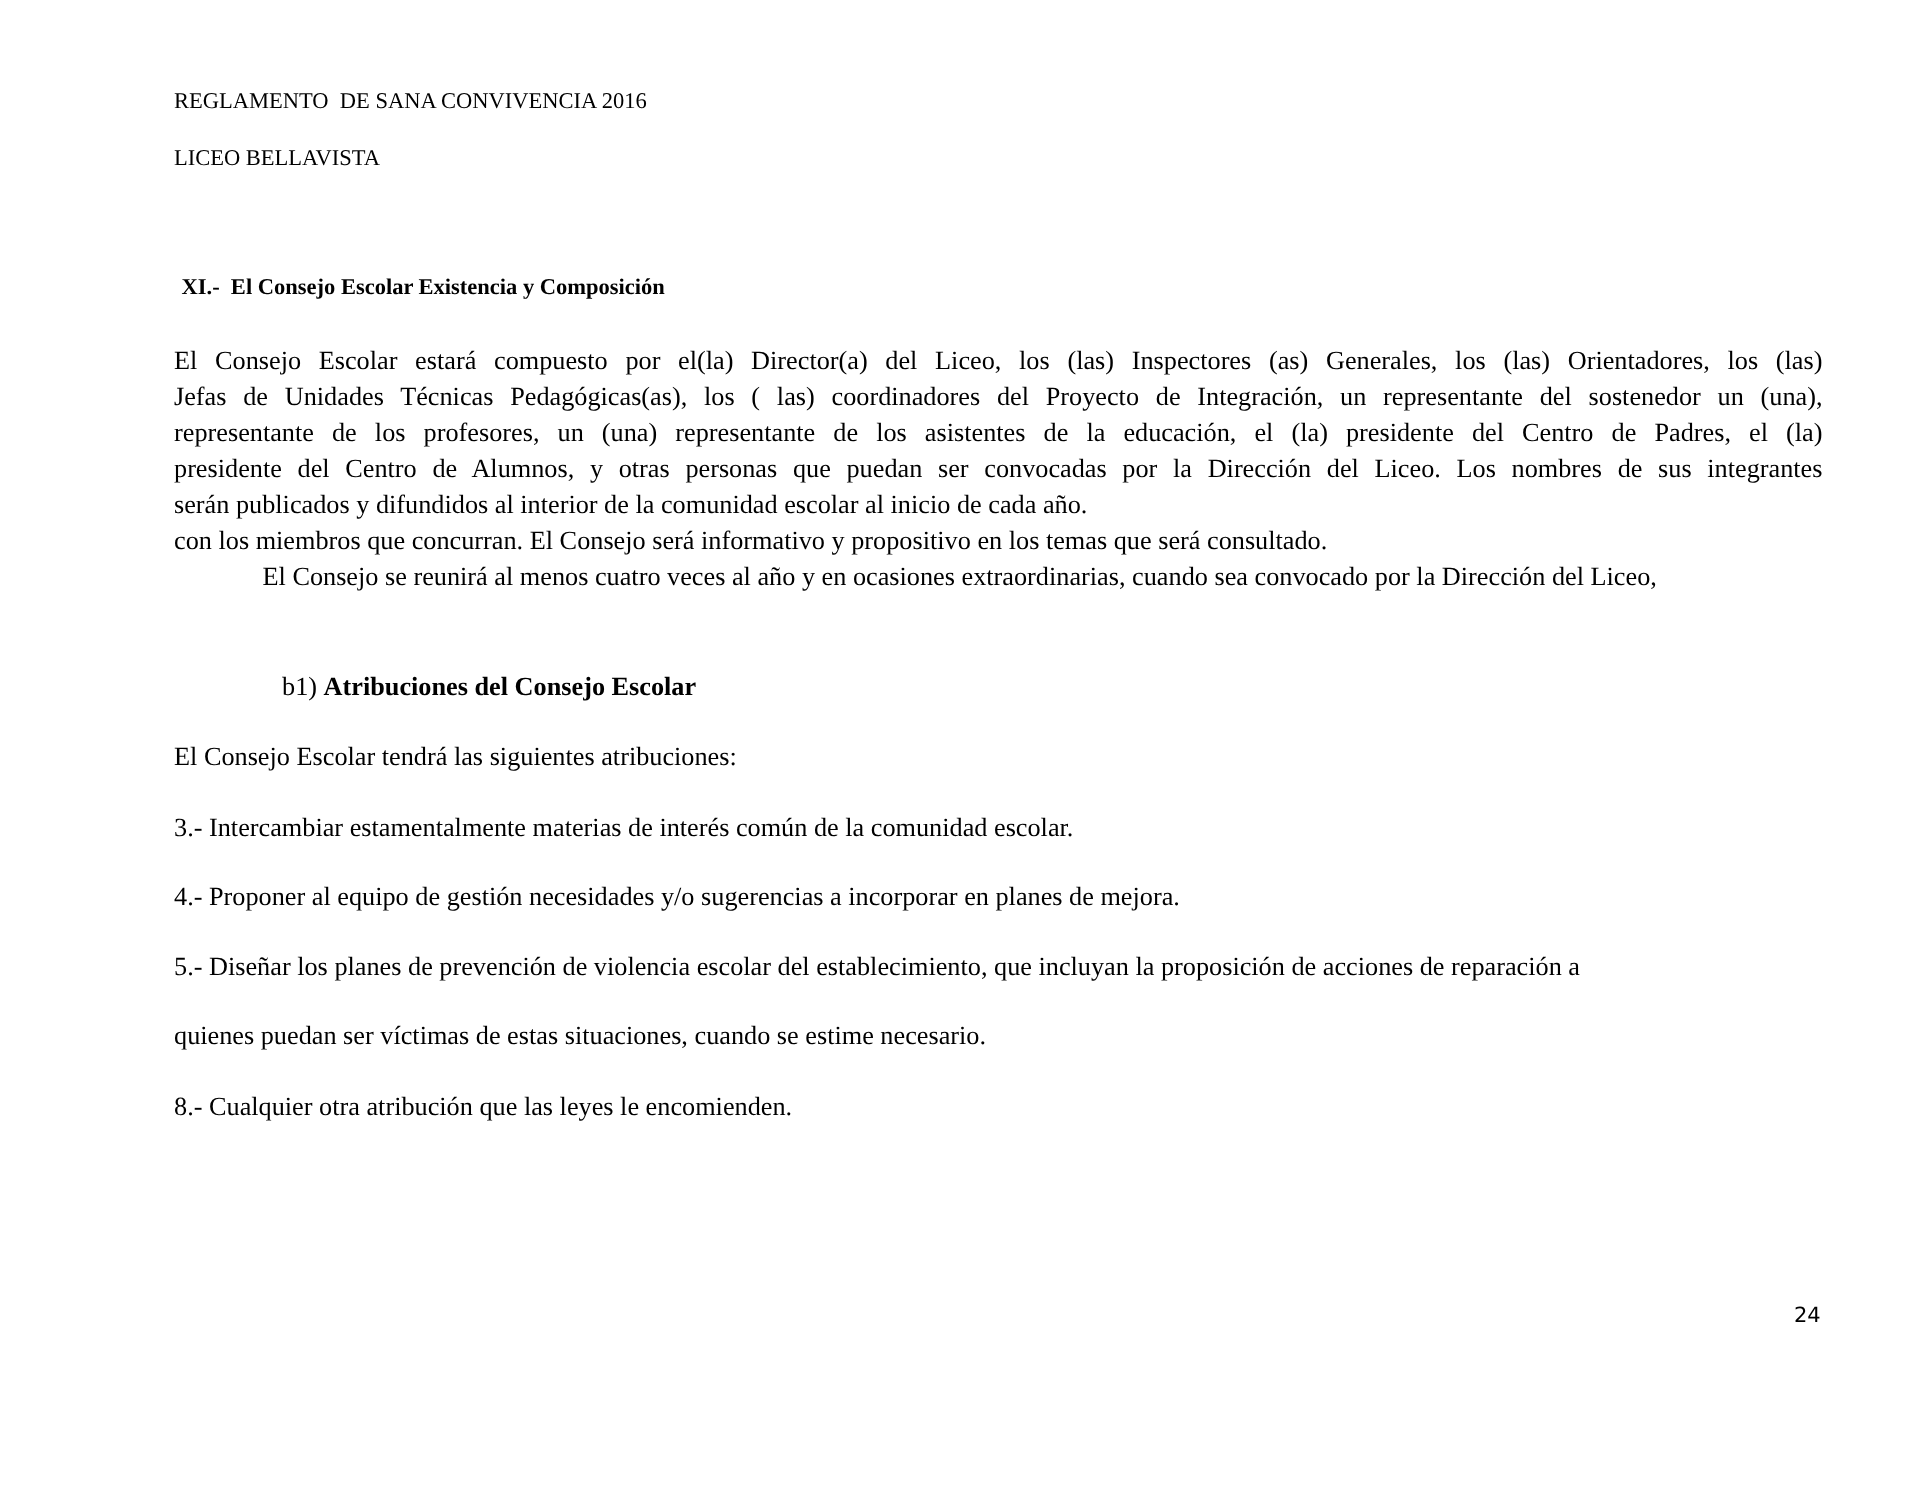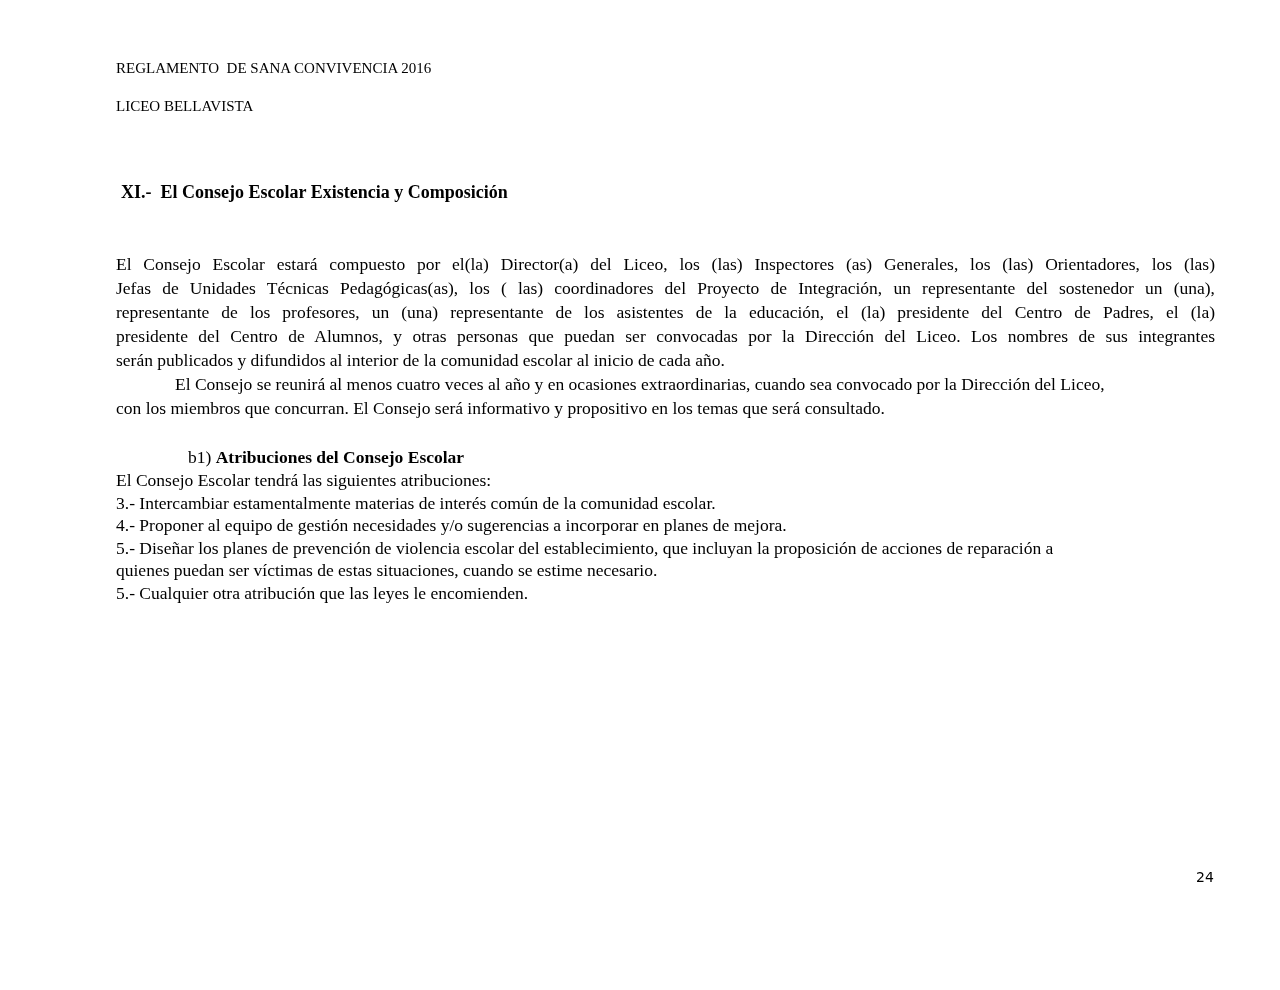--- a/index.html
+++ b/index.html
@@ -25,32 +25,31 @@
       position: absolute;
       left: 116px;
       font-size: 15px;
       line-height: 18px;
       white-space: pre;
     }
     .section-title {
       position: absolute;
       left: 121px;
       top: 181px;
-      font-size: 18px;
+      font-size: 15px;
       font-weight: bold;
       line-height: 22px;
       white-space: pre;
     }
     .para {
       position: absolute;
       left: 116px;
       width: 1099px;
       font-size: 17.5px;
       line-height: 24px;
-      margin-top: 24px;
     }
     .para.justify {
       text-align: justify;
     }
     .para .line {
       display: block;
       white-space: nowrap;
     }
     .para.justify .line.j {
       text-align: justify;
@@ -70,21 +69,21 @@
     }
     .subheading b { font-weight: bold; }
     .list {
       position: absolute;
       left: 116px;
       top: 469px;
       width: 1099px;
       font-size: 17.5px;
       line-height: 22.6px;
     }
-    .list .line { display: block; white-space: nowrap; }
+    .list .line { display: block; white-space: nowrap; margin-top: 24px; }
     .page-number {
       position: absolute;
       left: 1196px;
       top: 868px;
       font-family: "DejaVu Sans", "Liberation Sans", sans-serif;
       font-size: 14px;
       line-height: 18px;
     }
   </style>
 </head>
@@ -99,30 +98,30 @@
 
   <div class="para justify" style="top:228px;">
     <span class="line j">El Consejo Escolar estará compuesto por el(la) Director(a) del Liceo, los (las) Inspectores (as) Generales, los (las) Orientadores, los (las)</span>
     <span class="line j">Jefas de Unidades Técnicas Pedagógicas(as), los ( las) coordinadores del Proyecto de Integración, un representante del sostenedor un (una),</span>
     <span class="line j">representante de los profesores, un (una) representante de los asistentes de la educación, el (la) presidente del Centro de Padres, el (la)</span>
     <span class="line j">presidente del Centro de Alumnos, y otras personas que puedan ser convocadas por la Dirección del Liceo. Los nombres de sus integrantes</span>
     <span class="line">serán publicados y difundidos al interior de la comunidad escolar al inicio de cada año.</span>
   </div>
 
   <div class="para" style="top:348px;">
+    <span class="line">con los miembros que concurran. El Consejo será informativo y propositivo en los temas que será consultado.</span>
     <span class="line indent">El Consejo se reunirá al menos cuatro veces al año y en ocasiones extraordinarias, cuando sea convocado por la Dirección del Liceo,</span>
-    <span class="line">con los miembros que concurran. El Consejo será informativo y propositivo en los temas que será consultado.</span>
   </div>
 
   <div class="subheading"><span>b1) </span><b>Atribuciones del Consejo Escolar</b></div>
 
   <div class="list">
     <span class="line">El Consejo Escolar tendrá las siguientes atribuciones:</span>
     <span class="line">3.- Intercambiar estamentalmente materias de interés común de la comunidad escolar.</span>
     <span class="line">4.- Proponer al equipo de gestión necesidades y/o sugerencias a incorporar en planes de mejora.</span>
     <span class="line">5.- Diseñar los planes de prevención de violencia escolar del establecimiento, que incluyan la proposición de acciones de reparación a</span>
     <span class="line">quienes puedan ser víctimas de estas situaciones, cuando se estime necesario.</span>
-    <span class="line">5.- Cualquier otra atribución que las leyes le encomienden.</span>
+    <span class="line">8.- Cualquier otra atribución que las leyes le encomienden.</span>
   </div>
 
   <div class="page-number">24</div>
 
 </div>
 
 </body></html>

